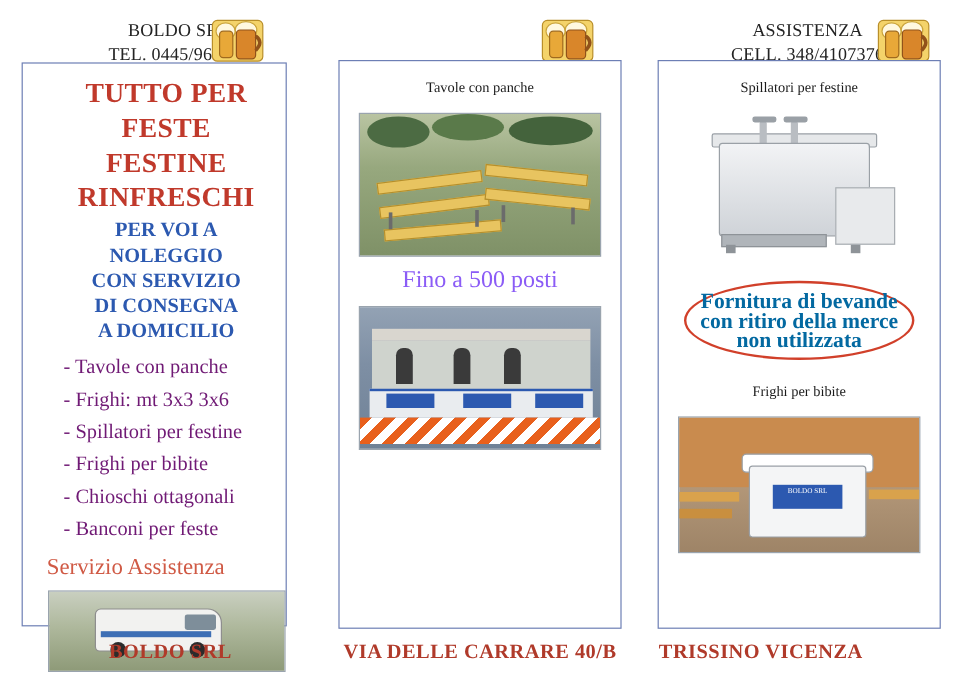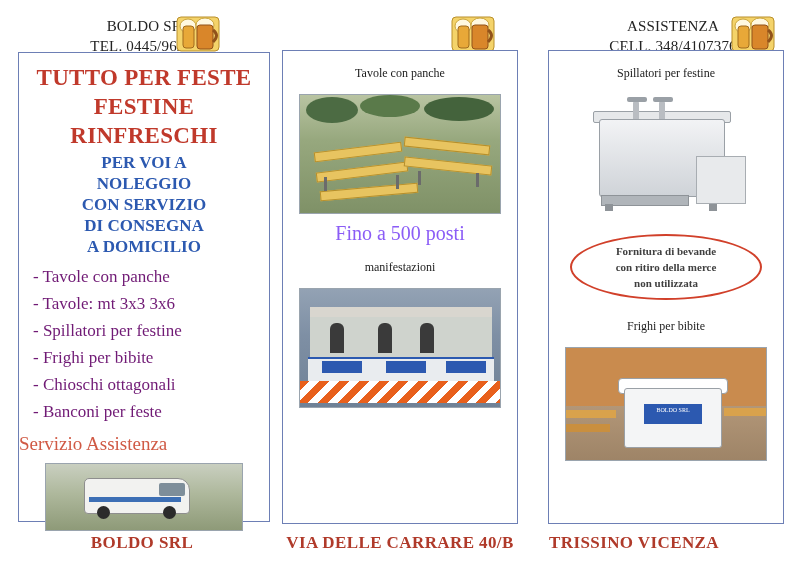--- a/index.html
+++ b/index.html
@@ -40,21 +40,21 @@
   .mug-mid{left:450px;top:8px;}
   .mug-right{left:730px;top:8px;}
 
   
   .col{
     position:absolute;
     box-sizing:border-box;
     border:1px solid #6d7fb5;
     background:#ffffff;
   }
-  .col1{left:18px;top:52px;width:252px;height:470px;}
+  .col1{left:18px;top:52px;width:221px;height:470px;padding-left:20px;}
   .col2{left:282px;top:50px;width:236px;height:474px;}
   .col3{left:548px;top:50px;width:236px;height:474px;}
 
   
   .c1-title{
     text-align:center;
     color:#c0392b;
     font-weight:bold;
     font-size:23px;
     line-height:29px;
@@ -164,22 +164,22 @@
   
   .oval{
     position:relative;
     margin:10px auto 0 auto;
     width:188px;height:62px;
     border:2px solid #d1402a;
     border-radius:50%;
     display:flex;align-items:center;justify-content:center;
   }
   .oval-txt{
-    color:#404040;
-    font-size:11px;
+    color:#0369a1;
+    font-size:18px;
     line-height:16px;
     text-align:center;
     font-weight:bold;
     padding:0 10px;
   }
 
   
   .fridge{
     margin:0 auto;width:200px;height:112px;
     background:linear-gradient(#c2a98c 0%,#b79b7c 40%,#9e8467 100%);
@@ -262,21 +262,21 @@
     </div>
     <div class="c1-sub">
       <div>PER VOI A</div>
       <div>NOLEGGIO</div>
       <div>CON SERVIZIO</div>
       <div>DI CONSEGNA</div>
       <div>A DOMICILIO</div>
     </div>
     <ul class="c1-list">
       <li>- Tavole con panche</li>
-      <li>- Tavole: mt 3x3 3x6</li>
+      <li>- Frighi: mt 3x3 3x6</li>
       <li>- Spillatori per festine</li>
       <li>- Frighi per bibite</li>
       <li>- Chioschi ottagonali</li>
       <li>- Banconi per feste</li>
     </ul>
     <div class="c1-assist">Servizio Assistenza</div>
 
     <div class="photo van">
       <div class="van-body">
         <div class="van-win"></div>
@@ -301,21 +301,20 @@
       <div class="bench b5"></div>
       <div class="leg" style="left:24px;top:82px"></div>
       <div class="leg" style="left:96px;top:80px"></div>
       <div class="leg" style="left:118px;top:76px"></div>
       <div class="leg" style="left:176px;top:78px"></div>
     </div>
 
     <div class="c-blue">Fino a 500 posti</div>
 
     <div class="c-head">
-      <div>manifestazioni</div>
     </div>
 
     <div class="photo stand">
       <div class="stand-roof"></div>
       <div class="stand-body"></div>
       <div class="stand-person" style="left:30px"></div>
       <div class="stand-person" style="left:78px"></div>
       <div class="stand-person" style="left:120px"></div>
       <div class="stand-counter"></div>
       <div class="stand-sign" style="left:22px;width:40px"></div>

